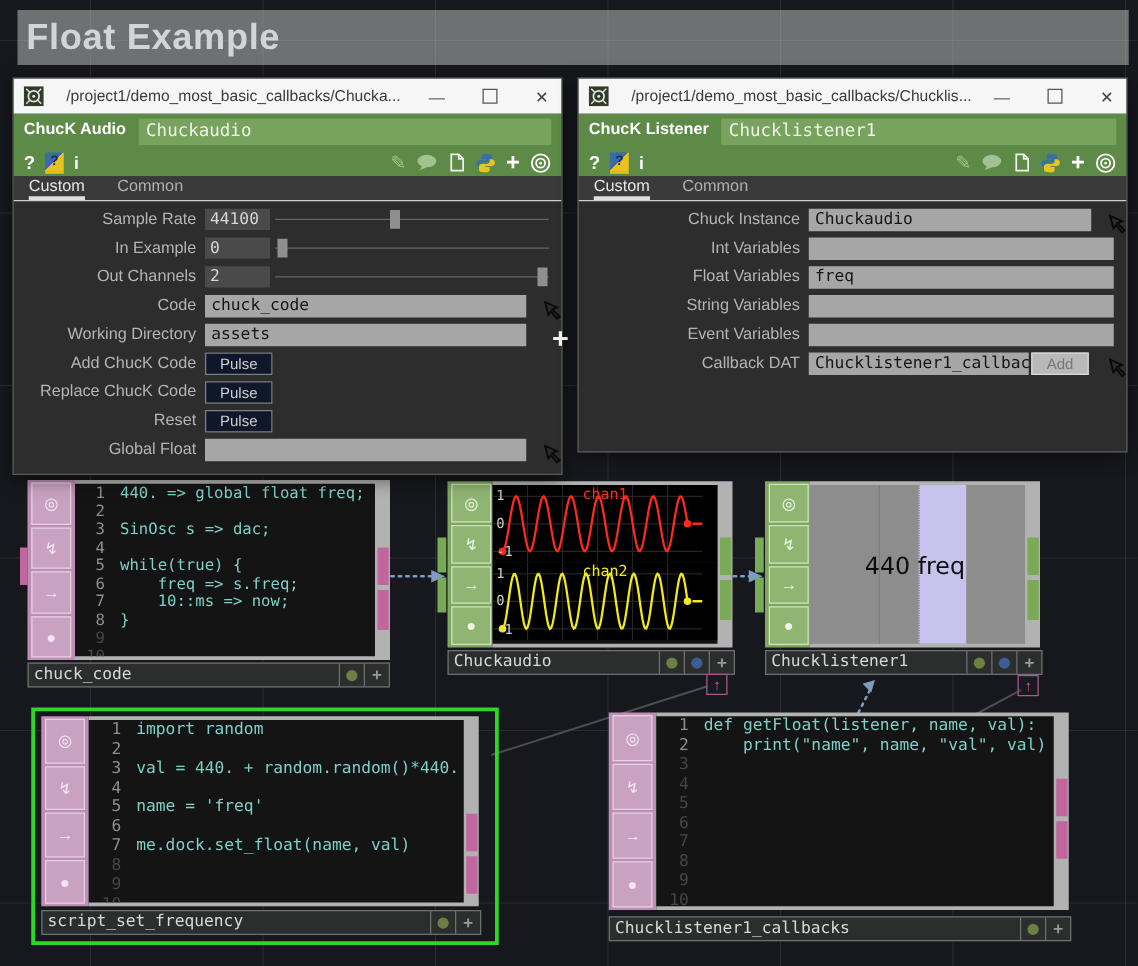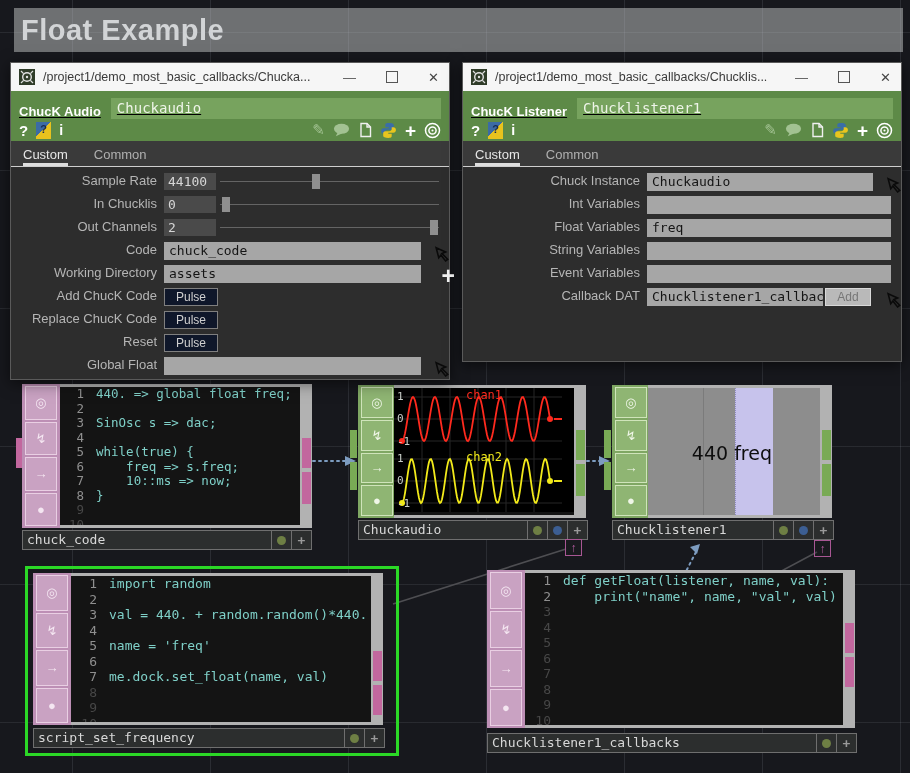--- a/index.html
+++ b/index.html
@@ -14,41 +14,41 @@
     background-size:138px 138px;background-position:72px 32px;}
 
   
   .band{position:absolute;left:14px;top:8px;width:889px;height:44px;background:#6e7072;z-index:0;
         display:flex;align-items:center;}
   .band .t{font-size:29px;font-weight:bold;color:#d2d4d6;padding-left:7px;letter-spacing:.5px;}
 
   
   .w{position:absolute;width:438px;background:#2d2d2d;border:1px solid #5a5a5a;z-index:5;
      box-shadow:0 3px 14px rgba(0,0,0,.55);}
-  .ptitle{height:28px;background:#f6f6f6;display:flex;align-items:center;padding:0 10px 0 8px;gap:8px;}
+  .ptitle{height:28px;background:#f6f6f6;display:flex;align-items:center;padding:0 10px 0 8px;gap:18px;}
   .ptitle .txt{font-size:12.5px;color:#3a3a3a;flex:1;white-space:nowrap;overflow:hidden;}
   .wc{display:flex;align-items:center;gap:30px;}
   .wc .mn{color:#555;font-size:13px;line-height:1;}
   .wc .mx{width:10px;height:10px;border:1.4px solid #555;}
   .wc .cl{color:#444;font-size:13px;line-height:1;}
   .phead{height:50px;background:#5d8a47;padding:4px 8px 0 8px;box-sizing:border-box;}
-  .phr1{display:flex;align-items:flex-end;height:24px;text-decoration:underline;}
+  .phr1{display:flex;align-items:flex-start;height:24px;}
   .phr1 .type{font-size:13px;font-weight:bold;color:#fff;white-space:nowrap;}
   .phr1 .name{flex:1;margin-left:10px;background:#77a35e;height:21px;line-height:21px;
               padding:0 6px;font-size:14px;color:#eef4e8;}
   .phr2{display:flex;align-items:center;height:22px;gap:8px;}
   .phr2 .q{color:#fff;font-weight:bold;font-size:15px;}
   .pyhelp{width:15px;height:15px;background:linear-gradient(135deg,#3b6ba5 48%,#e8c21e 48%);
           border-bottom:2px solid #e8c21e;display:flex;align-items:center;justify-content:center;
           font-weight:bold;font-size:11px;color:#16294f;}
   .phr2 .i{color:#fff;font-weight:bold;font-size:14px;}
   .hicons{margin-left:auto;display:flex;align-items:center;gap:8px;}
   .hicons .pen{color:#a2c292;font-size:15px;}
   .hicons .plus{color:#fff;font-size:19px;font-weight:bold;line-height:1;}
-  .ptabs{height:26px;background:#3a3a3a;border-bottom:1px solid #cfcfcf;display:flex;
+  .ptabs{height:20px;background:#3a3a3a;border-bottom:1px solid #cfcfcf;display:flex;
          align-items:flex-end;gap:26px;padding-left:12px;box-sizing:border-box;}
   .tab{font-size:13px;color:#b0b0b0;padding-bottom:4px;}
   .tab.act{color:#e6e6e6;border-bottom:3px solid #dedede;padding-bottom:1px;}
   .pbody{padding-top:6px;}
   .prow{height:23px;display:flex;position:relative;padding-right:10px;}
   .plabel{width:146px;text-align:right;padding-right:7px;color:#b5b5b5;font-size:13px;white-space:nowrap;flex:none;}
   .w2 .plabel{width:158px;margin-left:19px;}
   .pval{width:52px;height:17px;background:#4a4a4a;color:#d6d6d6;font-size:13px;line-height:17px;
         padding:0 4px;box-sizing:border-box;flex:none;}
   .pslider{flex:1;height:17px;position:relative;margin-left:4px;}
@@ -197,21 +197,21 @@
   <div class="pbody">
     <div class="prow">
       <div class="plabel">Sample Rate</div>
       <div class="pval mono">44100</div>
       <div class="pslider">
           <span class="track"></span>
           <span class="handle" style="left:42%"></span>
         </div>
     </div>
     <div class="prow">
-      <div class="plabel">In Chucklis</div>
+      <div class="plabel">In Example</div>
       <div class="pval mono">0</div>
       <div class="pslider">
           <span class="track"></span>
           <span class="handle" style="left:1%"></span>
         </div>
     </div>
     <div class="prow">
       <div class="plabel">Out Channels</div>
       <div class="pval mono">2</div>
       <div class="pslider">

